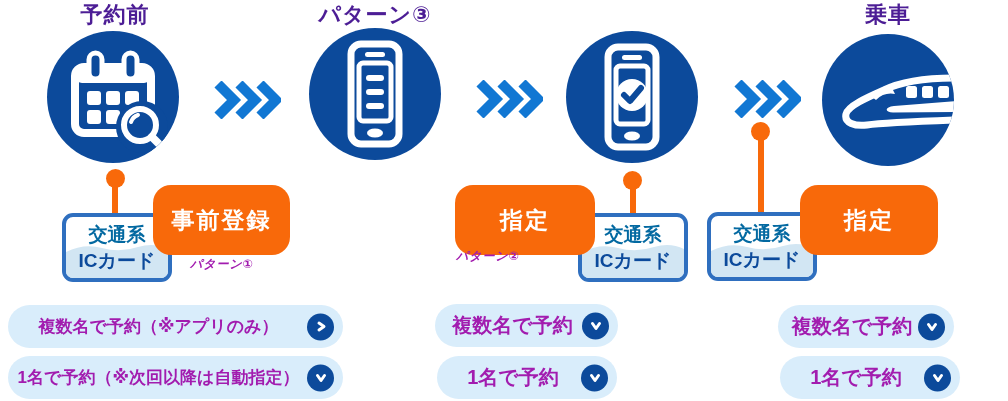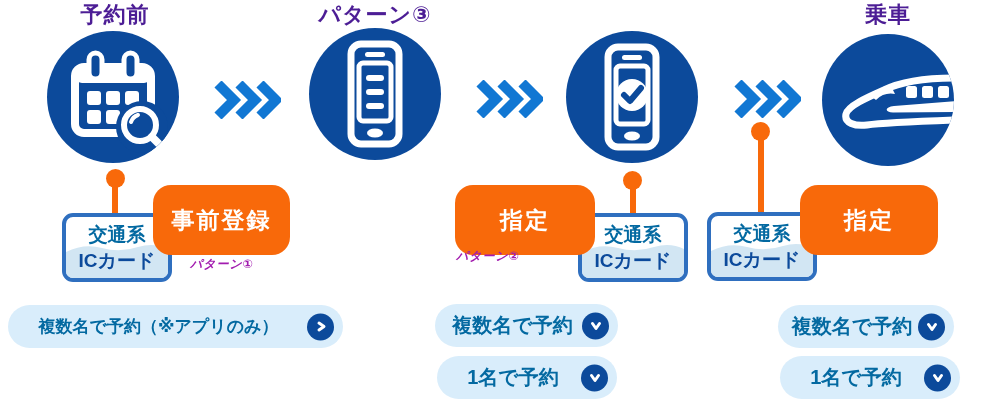--- a/index.html
+++ b/index.html
@@ -40,21 +40,21 @@
   .b1{left:153px;top:185px;width:137px}
   .b2{left:455px;top:185px;width:140px}
   .b3{left:800px;top:185px;width:138px}
   
   .plabel{position:absolute;font-size:12px;font-weight:bold;font-style:italic;
     color:#a21caf;letter-spacing:1px;}
   .p1{left:190px;top:256px}.p2{left:456px;top:248px}.p3{left:836px;top:256px}
   
   .pill{position:absolute;height:43px;box-sizing:border-box;background:#d9edfb;
     border-radius:22px;display:flex;align-items:center;justify-content:center;
-    color:#0369a1;font-weight:bold;cursor:pointer;}
+    color:#a21caf;font-weight:bold;cursor:pointer;}
   .pill-text{position:relative;white-space:nowrap;}
   .pill-icon{position:absolute;right:9px;top:50%;transform:translateY(-50%);
     width:27px;height:27px;border-radius:50%;background:#0c4a9b;
     display:flex;align-items:center;justify-content:center;}
   .pl1{left:8px;top:305px;width:335px;font-size:17px;padding-right:34px}
   .pl2{left:8px;top:356px;width:335px;font-size:17px;padding-right:34px}
   .pm1{left:435px;top:304px;width:183px;font-size:20px;padding-right:28px}
   .pm2{left:437px;top:356px;width:180px;font-size:20px;padding-right:28px}
   .pr1{left:778px;top:305px;width:176px;font-size:20px;padding-right:28px}
   .pr2{left:780px;top:356px;width:180px;font-size:20px;padding-right:28px}
@@ -169,20 +169,28 @@
   <div class="plabel p2">パターン②</div>
 
   <div class="pill pl1">
     <span class="pill-text">複数名で予約（※アプリのみ）</span>
     <span class="pill-icon">
       <svg viewBox="0 0 14 14" width="14" height="14">
           <path d="M5,3.5 L10,7 L5,10.5" fill="none" stroke="#fff" stroke-width="3" stroke-linecap="round" stroke-linejoin="round"></path>
         </svg>
     </span>
   </div>
+  <div class="pill pl2">
+    <span class="pill-text">1名で予約（※次回以降は自動指定）</span>
+    <span class="pill-icon">
+      <svg viewBox="0 0 14 14" width="14" height="14">
+          <path d="M3.5,5 L7,10 L10.5,5" fill="none" stroke="#fff" stroke-width="3" stroke-linecap="round" stroke-linejoin="round"></path>
+        </svg>
+    </span>
+  </div>
   <div class="pill pm1">
     <span class="pill-text">複数名で予約</span>
     <span class="pill-icon">
       <svg viewBox="0 0 14 14" width="14" height="14">
           <path d="M3.5,5 L7,10 L10.5,5" fill="none" stroke="#fff" stroke-width="3" stroke-linecap="round" stroke-linejoin="round"></path>
         </svg>
     </span>
   </div>
   <div class="pill pm2">
     <span class="pill-text">1名で予約</span>

